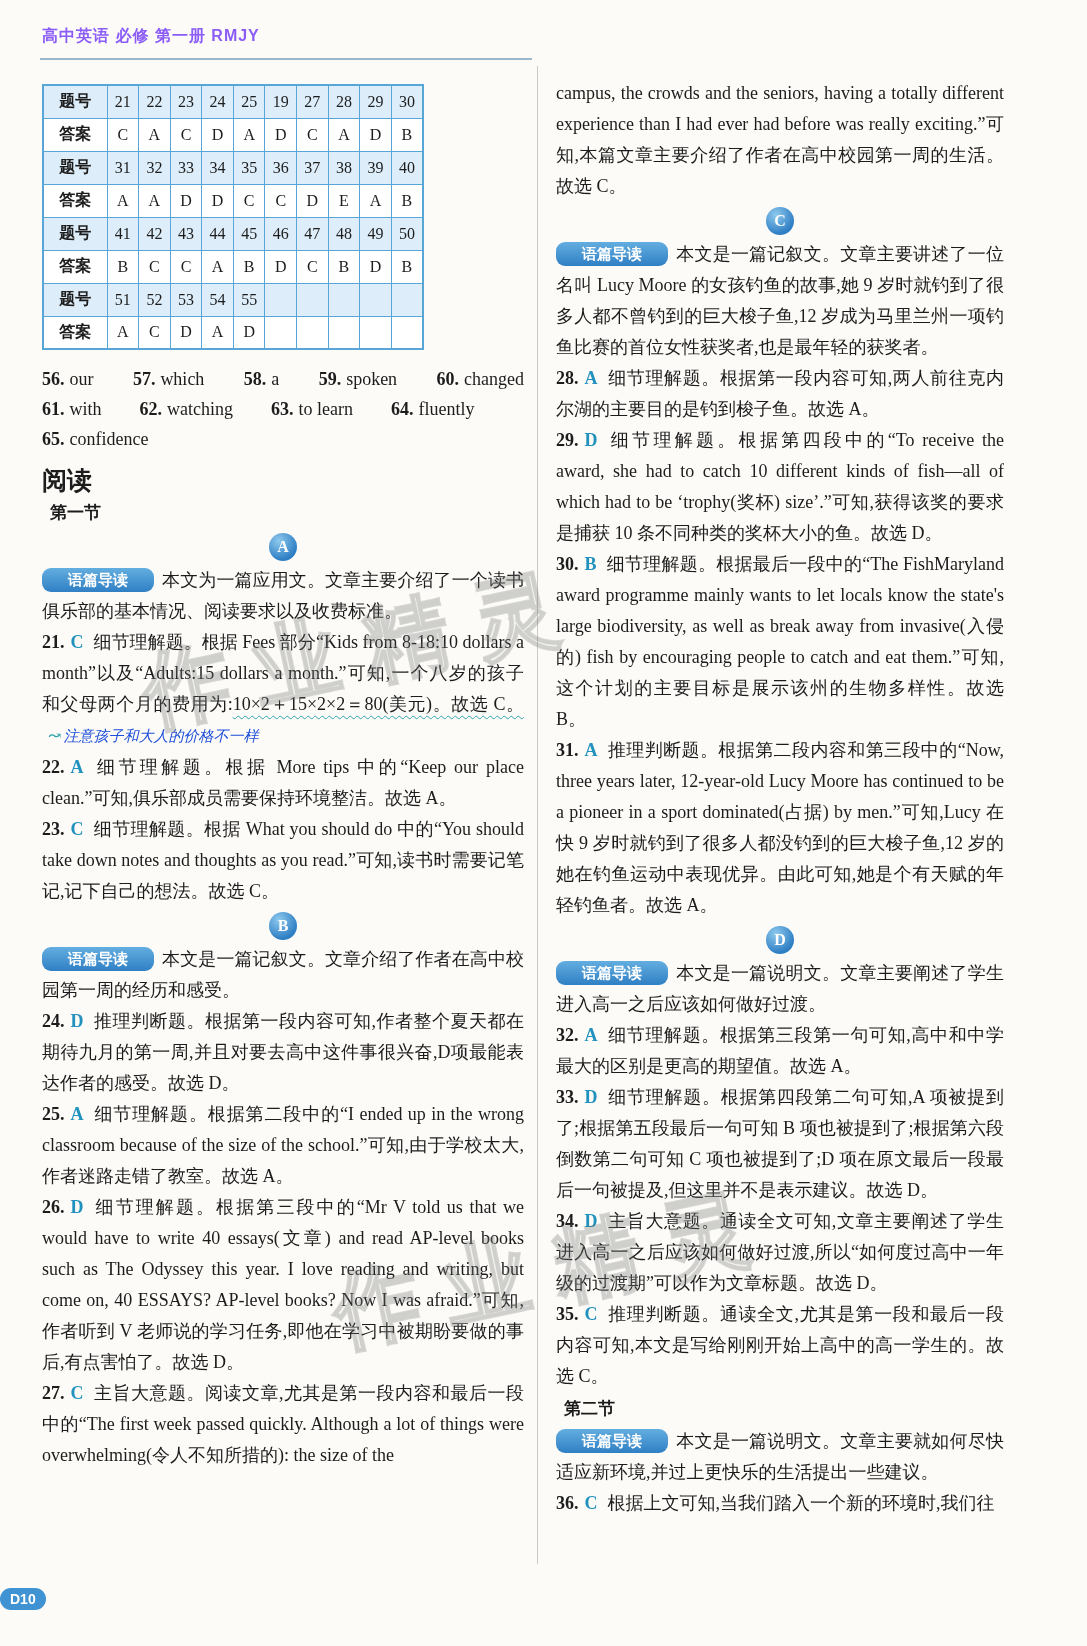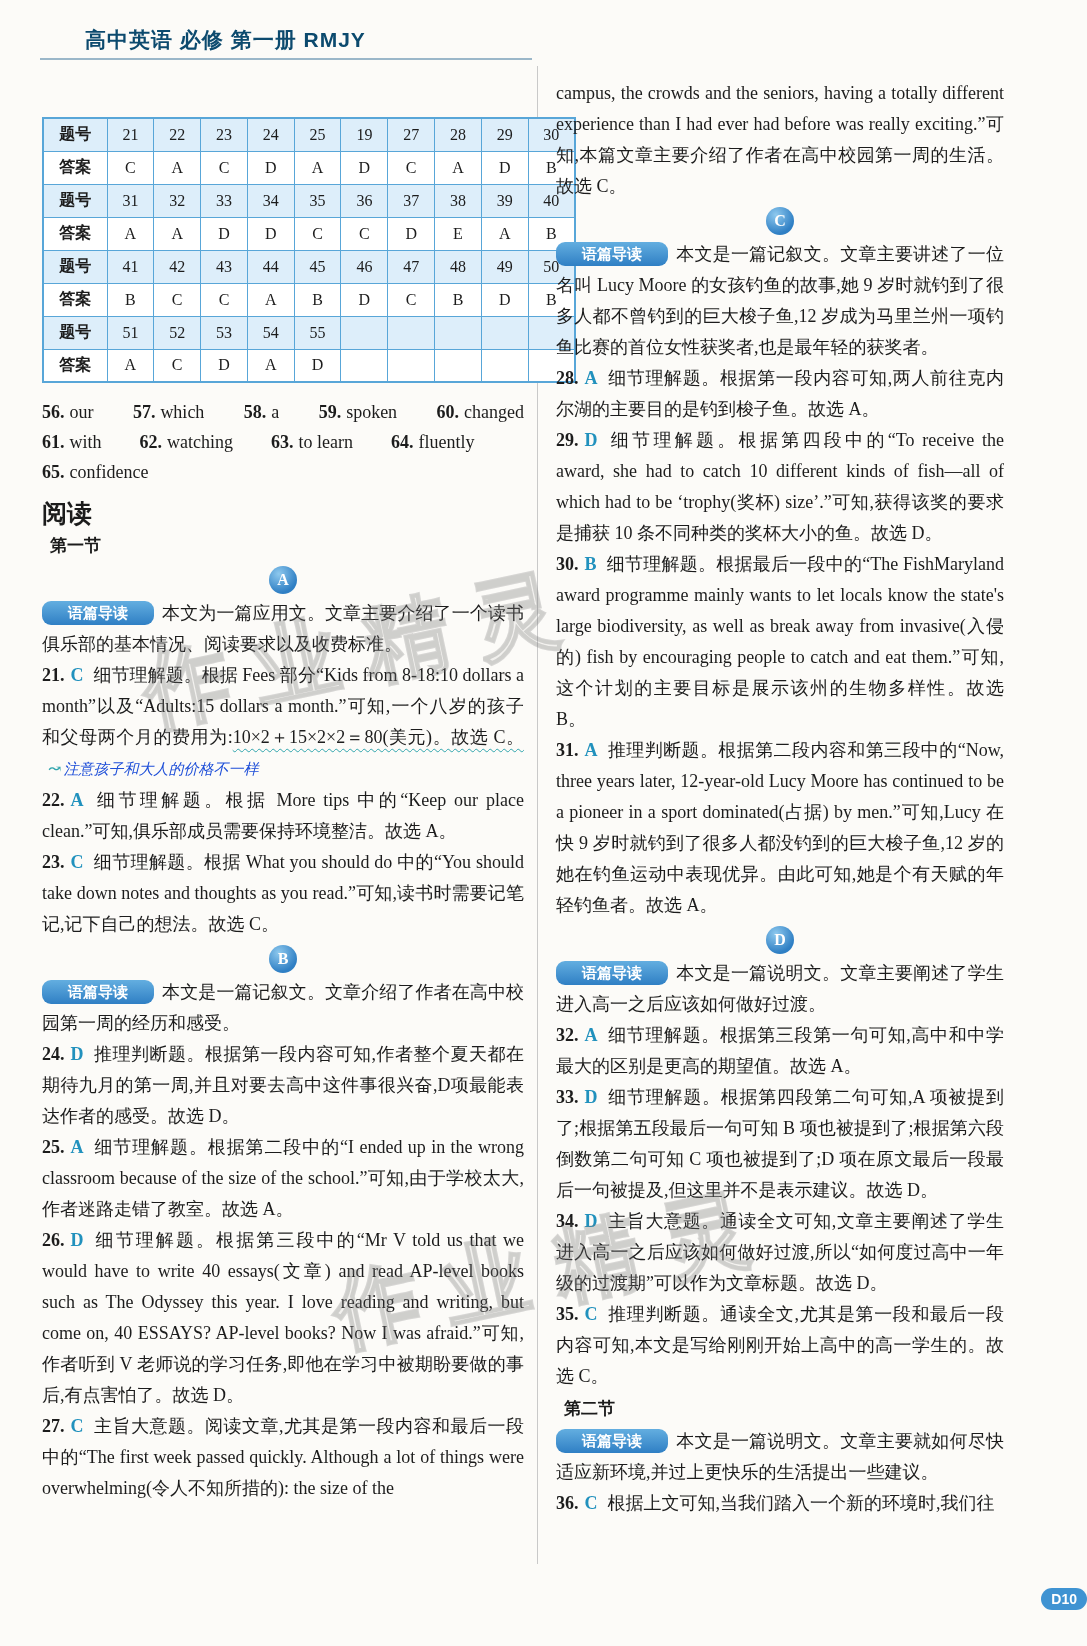--- a/index.html
+++ b/index.html
@@ -7,30 +7,30 @@
   .page {
     position: relative; width: 1087px; height: 1646px;
     background: #fcfbf8; overflow: hidden; margin: 0 auto;
     font-family: "Liberation Serif", "DejaVu Serif", serif;
     color: #1c1c1c;
   }
   
   .hdr {
     position: absolute; left: 42px; top: 26px;
     font-family: "Liberation Sans", "DejaVu Sans", sans-serif;
-    font-weight: bold; font-size: 21px; color: #0c4a6e; letter-spacing: 1px; margin-left: 43px;
+    font-weight: bold; font-size: 16px; color: #8b5cf6; letter-spacing: 1px;
   }
   .hr-top { position: absolute; left: 40px; top: 58px; width: 492px; height: 2px; background: #9bb7c9; }
   .divider { position: absolute; left: 537px; top: 66px; width: 1px; height: 1498px; background: #c9c9c9; }
 
   .col-l { position: absolute; left: 42px; top: 84px; width: 482px; }
   .col-r { position: absolute; left: 556px; top: 78px; width: 448px; }
 
   
-  table.atable { border-collapse: collapse; width: 534px; table-layout: fixed; margin-top: 33px; }
+  table.atable { border-collapse: collapse; width: 382px; table-layout: fixed; }
   table.atable th, table.atable td {
     border: 1px solid #58a6d8; height: 33px; text-align: center; vertical-align: middle;
     font-size: 16px; background: #ffffff;
   }
   table.atable { border: 2px solid #58a6d8; }
   table.atable th { width: 64px; font-weight: bold; font-size: 16px; }
   tr.r-num th, tr.r-num td { background: #ddeefa; }
 
   
   .fills { margin-top: 14px; font-size: 18px; }
@@ -59,21 +59,21 @@
     color: #fff; font-family: "Liberation Sans","DejaVu Sans",sans-serif;
     font-weight: bold; font-size: 15px; line-height: 24px; vertical-align: 1px;
   }
   .item .qn { font-weight: bold; margin-right: 6px; }
   .item .qa { font-weight: bold; color: #2191bd; margin-right: 10px; }
   .wavy { text-decoration: underline wavy #30a5ad 1px; text-underline-offset: 5px; }
   .narr { color: #30a5ad; font-size: 16px; margin: 0 2px 0 6px; }
   .note { color: #1d4ed8; font-style: italic; font-size: 15px; }
 
   
-  .footer { position: absolute; left: 0; top: 1588px; width: 1087px; text-align: right; }
+  .footer { position: absolute; left: 0; top: 1588px; width: 1087px; text-align: left; }
   .pagenum {
     display: inline-block; min-width: 46px; padding: 1px 10px; border-radius: 11px;
     background: #3f93d2; color: #fff; font-family: "Liberation Sans","DejaVu Sans",sans-serif;
     font-weight: bold; font-size: 14px; line-height: 20px;
   }
 
   
   .wm {
     position: absolute; z-index: 6; pointer-events: none;
     font-family: "Liberation Sans","DejaVu Sans",sans-serif;

